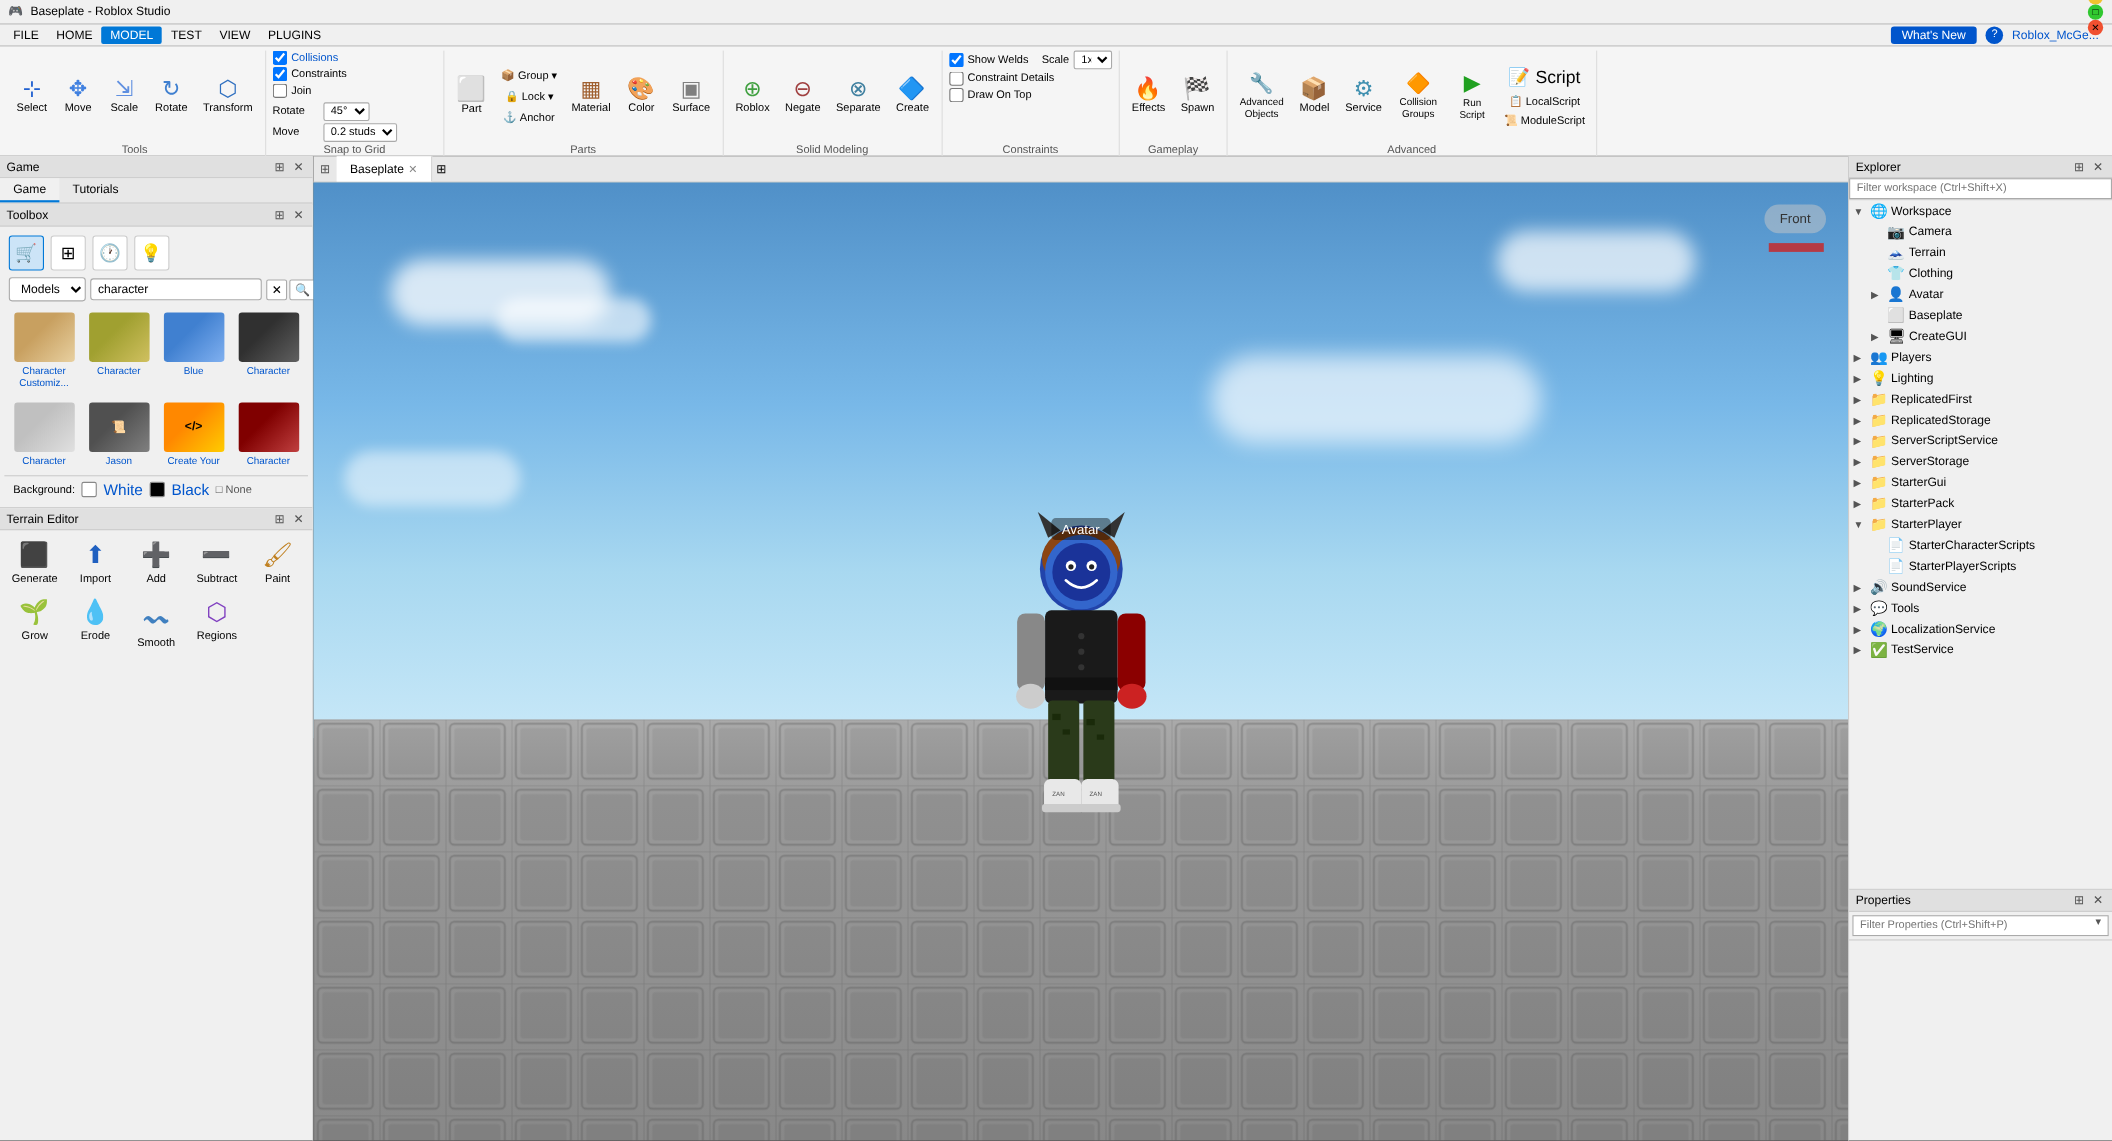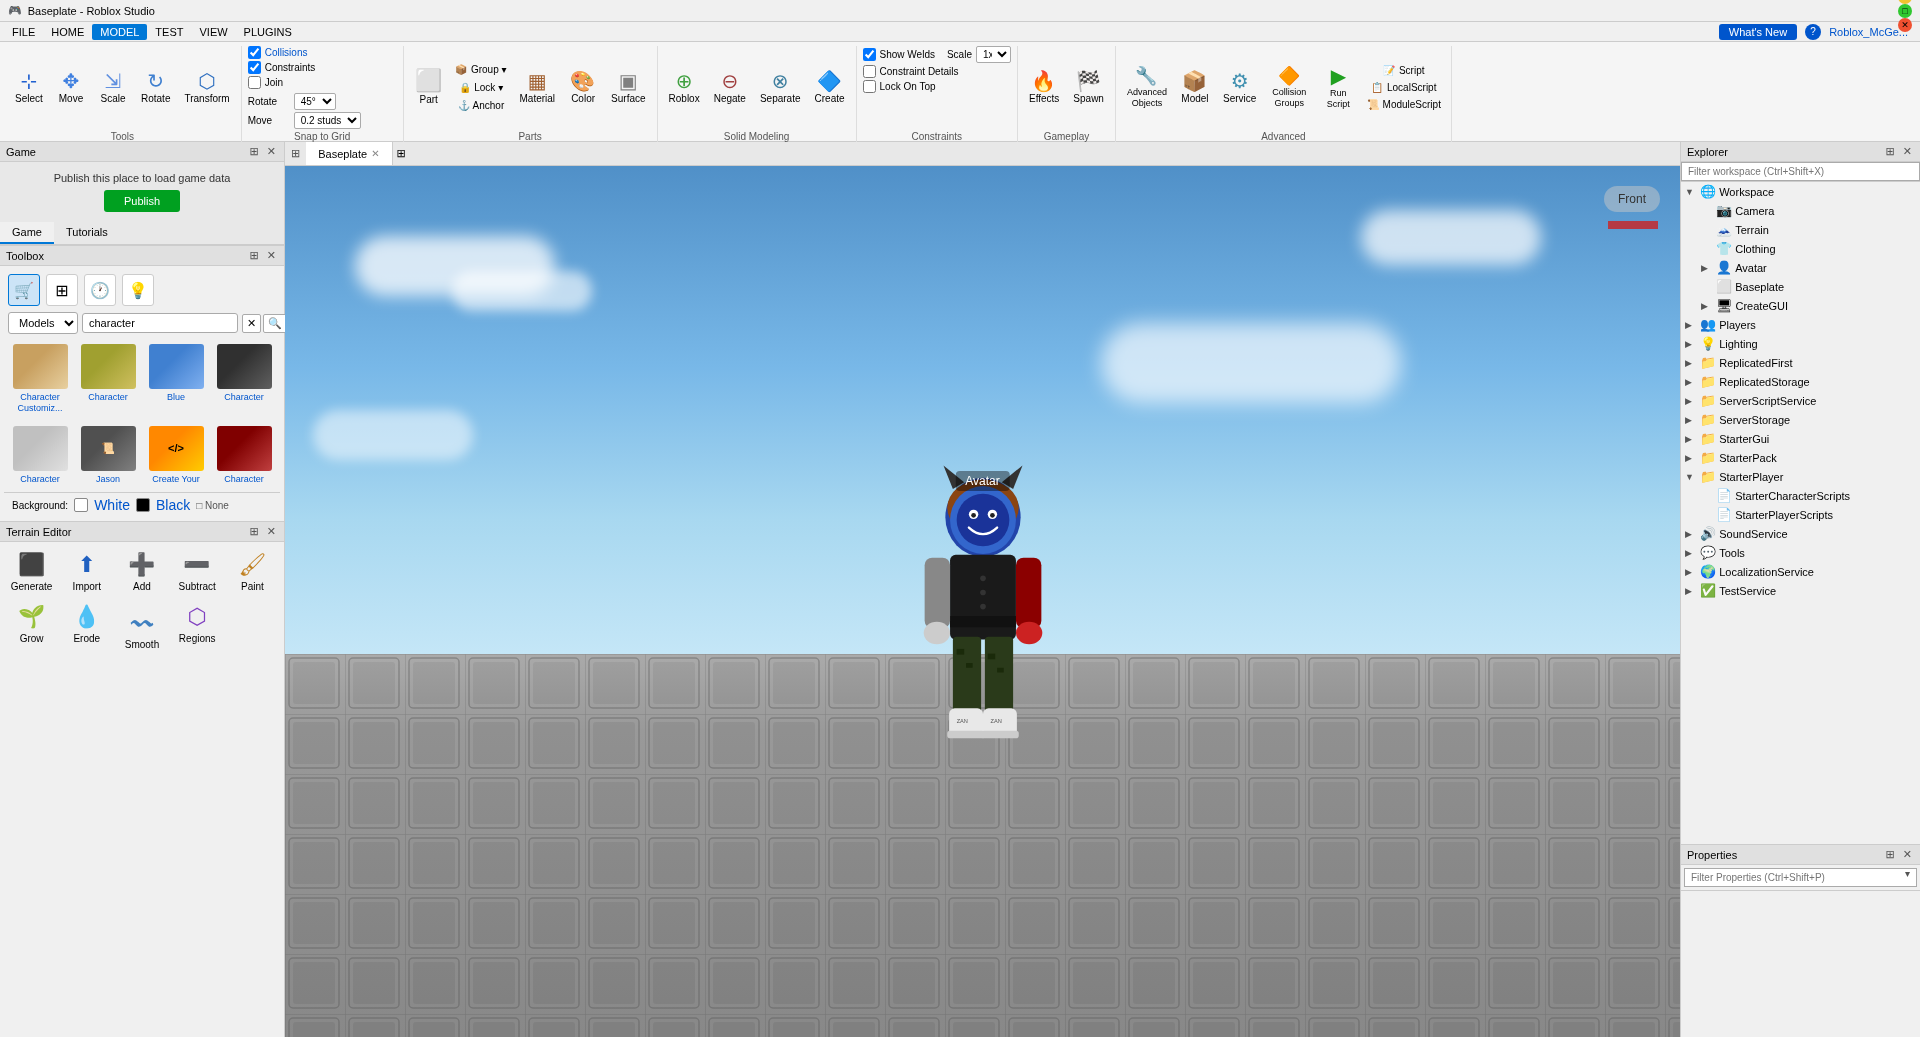--- a/index.html
+++ b/index.html
@@ -413,21 +413,21 @@
       width: 100%;
       box-sizing: border-box;
     }
     .explorer-filter-row {
       padding: 0;
       border-bottom: 1px solid #ccc;
     }
 
     
     #properties-panel {
-      height: 192px;
+      height: 228px;
       display: flex;
       flex-direction: column;
     }
     #properties-content {
       flex: 1;
       overflow-y: auto;
     }
     .properties-filter-row {
       padding: 3px;
       border-bottom: 1px solid #ccc;
@@ -653,21 +653,21 @@
           <select class="ribbon-select" style="width:35px;">
             <option>1x</option><option>2x</option>
           </select>
         </div>
         <div class="ribbon-row">
           <input type="checkbox" style="margin: 0px;">
           <span style="font-size:10px;">Constraint Details</span>
         </div>
         <div class="ribbon-row">
           <input type="checkbox" style="margin: 0px;">
-          <span style="font-size:10px;">Lock On Top</span>
+          <span style="font-size:10px;">Draw On Top</span>
         </div>
       </div>
       <div class="ribbon-group-label">Constraints</div>
     </div>
 
     <div class="ribbon-group">
       <div class="ribbon-group-content">
         <div class="ribbon-btn">
           <span class="icon ic-effects">🔥</span>
           <span class="label">Effects</span>
@@ -697,21 +697,21 @@
         <div class="ribbon-btn" style="min-width:48px;">
           <span class="icon ic-collision" style="font-size:18px;">🔶</span>
           <span class="label" style="font-size:9px;">Collision<br>Groups</span>
         </div>
         <div class="ribbon-btn" style="min-width:42px;">
           <span class="icon ic-run">▶</span>
           <span class="label" style="font-size:9px;">Run<br>Script</span>
         </div>
         <div style="display:flex;flex-direction:column;gap:2px;">
           <div class="ribbon-btn-sm">
-            <span style="font-size:10px;">📝 Script</span>
+            <span style="font-size:16px;">📝 Script</span>
           </div>
           <div class="ribbon-btn-sm">
             <span style="font-size:10px;">📋 LocalScript</span>
           </div>
           <div class="ribbon-btn-sm">
             <span style="font-size:10px;">📜 ModuleScript</span>
           </div>
         </div>
       </div>
       <div class="ribbon-group-label">Advanced</div>
@@ -724,24 +724,20 @@
 
   <div id="left-panel">
 
     <div id="game-panel">
       <div class="panel-header">
         <span class="panel-header-title">Game</span>
         <div class="panel-header-btns">
           <button class="ph-btn">⊞</button>
           <button class="ph-btn">✕</button>
         </div>
-      </div>
-      <div id="game-content">
-        <p class="publish-text">Publish this place to load game data</p>
-        <button class="publish-btn">Publish</button>
       </div>
       <div class="game-tabs">
         <span class="game-tab active">Game</span>
         <span class="game-tab">Tutorials</span>
       </div>
     </div>
 
     <div id="toolbox-panel">
       <div class="panel-header">
         <span class="panel-header-title">Toolbox</span>

